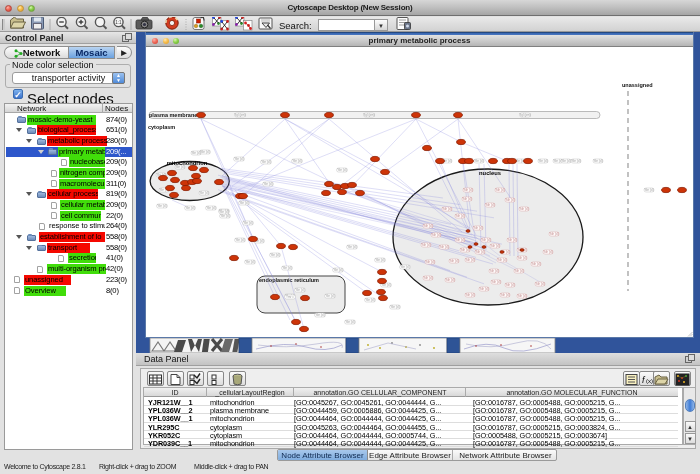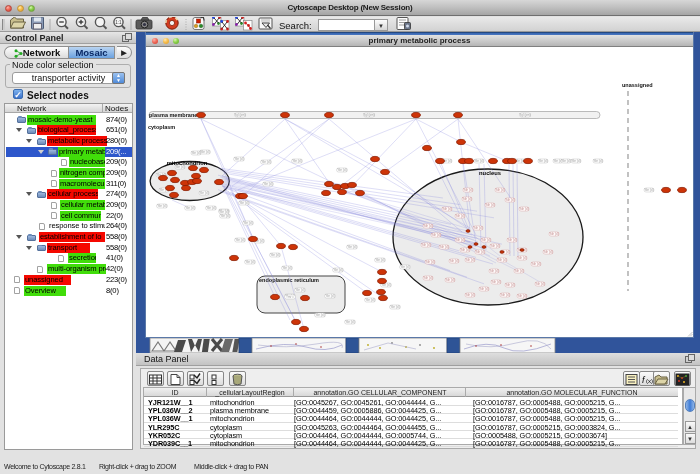--- a/index.html
+++ b/index.html
@@ -28,21 +28,21 @@
 #tabs{left:4px;top:14px;width:128px;height:13px;}
 .tab{height:13px;border:1px solid #8e8e8e;font-size:9.5px;font-weight:bold;text-align:center;}
 #tabnet{left:0px;width:64px;border-radius:7px 0 0 7px;background:linear-gradient(#fdfdfd,#dcdcdc);color:#111;line-height:12px;border-right:none;}
 #tabmos{left:64px;width:47px;background:linear-gradient(#b8d3f1,#6ba2e0);color:#0a2a66;line-height:12px;}
 #tabarr{left:113px;width:15px;border-radius:0 7px 7px 0;background:linear-gradient(#fdfdfd,#dcdcdc);border-left:none;color:#222;font-size:7px;line-height:12px;}
 #groupbox{left:5px;top:32px;width:126px;height:24px;border:1px solid #adadad;border-radius:3px;}
 #grouplbl{left:10px;top:28px;font-size:9px;color:#111;background:#e2e2e2;padding:0 2px;}
 #combo{left:12px;top:40px;width:113px;height:12px;background:#fff;border:1px solid #9b9b9b;border-radius:3px;font-size:9px;color:#111;text-align:center;line-height:11px;}
 #combobtn{left:112px;top:40px;width:13px;height:12px;background:linear-gradient(#9cc2f0,#4f8ad8);border:1px solid #777;border-radius:2px;color:#fff;font-size:5px;line-height:5px;text-align:center;}
 #cbx{left:13px;top:57px;width:10px;height:10px;background:linear-gradient(#7db2ee,#3c72cc);border:1px solid #3a6cb0;border-radius:2px;color:#fff;font-size:9px;line-height:10px;text-align:center;font-weight:bold;}
-#cbxlbl{left:27px;top:58px;font-size:10px;color:#111;font-weight:bold;}
+#cbxlbl{left:27px;top:58px;font-size:15px;color:#111;}
 #treebox{left:4px;top:71px;width:129px;height:347px;background:#fff;border:1px solid #9a9a9a;}
 #treehead{left:0;top:0;width:127px;height:9px;background:linear-gradient(#f2f2f2,#d5d5d5);border-bottom:1px solid #a7a7a7;font-size:8px;color:#111;}
 .trow{left:1px;width:126px;height:10.7px;font-size:7.6px;letter-spacing:-0.1px;color:#000;white-space:nowrap;}
 .tlab{position:absolute;top:0px;height:10px;line-height:10.5px;overflow:hidden;padding-left:1px;}
 .tcnt{position:absolute;left:100px;top:0px;line-height:10.5px;letter-spacing:-0.2px;}
 .grn{background:#41dd0a;}
 .red{background:#f50800;}
 .tri{position:absolute;top:3px;width:0;height:0;border-left:3px solid transparent;border-right:3px solid transparent;border-top:4px solid #555;}
 .fold{position:absolute;top:2.5px;width:8.5px;height:6px;background:linear-gradient(#9db8dd,#6c8cba);border:1px solid #55719c;border-radius:1px;}
 .fold:before{content:"";position:absolute;left:0;top:-1.8px;width:3.5px;height:1.8px;background:#6c8cba;border-radius:1px 1px 0 0;}
@@ -610,21 +610,21 @@
         </div>
 <div class="abs trow" style="top:74.7px;">
           <span class="file" style="left:45px"></span>
           <span class="tlab grn" style="left:53px;width:46px;color:#000;">macromolecule</span>
           <span class="tcnt">311(0)</span>
         </div>
 <div class="abs trow" style="top:85.4px;">
           <span class="tri" style="left:20px;"></span>
           <span class="fold" style="left:31px"></span>
           <span class="tlab red" style="left:41px;width:51px;color:#000;">cellular process</span>
-          <span class="tcnt">274(0)</span>
+          <span class="tcnt">819(0)</span>
         </div>
 <div class="abs trow" style="top:96.0px;">
           <span class="file" style="left:45px"></span>
           <span class="tlab grn" style="left:54px;width:45px;color:#000;">cellular metabo</span>
           <span class="tcnt">209(0)</span>
         </div>
 <div class="abs trow" style="top:106.7px;">
           <span class="file" style="left:45px"></span>
           <span class="tlab grn" style="left:54px;width:41px;color:#000;">cell communicat</span>
           <span class="tcnt">22(0)</span>
@@ -773,18 +773,23 @@
           <span class="dc3">[GO:0016787, GO:0005488, GO:0005215, G...</span>
         </div>
 </div>
 <div class="abs" id="vsb">
 <div style="position:absolute;left:1px;top:11px;width:10px;height:13px;background:linear-gradient(90deg,#8fb5e8,#3d7bd6 50%,#8fb5e8);border:1px solid #5580bb;border-radius:5px;"></div>
 <div style="position:absolute;left:0.5px;top:33px;width:11px;height:11px;background:linear-gradient(#fafafa,#ddd);border:1px solid #999;font-size:6px;text-align:center;line-height:11px;color:#333;">▲</div>
 <div style="position:absolute;left:0.5px;top:45px;width:11px;height:11px;background:linear-gradient(#fafafa,#ddd);border:1px solid #999;font-size:6px;text-align:center;line-height:11px;color:#333;">▼</div>
 </div>
 </div>
 
+<div class="abs" style="left:277px;top:449px;width:280px;height:12px;border:1px solid #9a9a9a;border-radius:2px;background:linear-gradient(#fafafa,#e4e4e4);overflow:hidden;">
+<div class="abs" style="left:0;top:0;width:90px;height:12px;background:linear-gradient(#a8c8ec,#77a7dc);border-right:1px solid #8a8a8a;font-size:8px;text-align:center;line-height:11px;color:#102a50;white-space:nowrap;">Node Attribute Browser</div>
+<div class="abs" style="left:90px;top:0;width:85px;height:12px;border-right:1px solid #aaa;font-size:8px;text-align:center;line-height:11px;color:#222;white-space:nowrap;">Edge Attribute Browser</div>
+<div class="abs" style="left:175px;top:0;width:105px;height:12px;font-size:8px;text-align:center;line-height:11px;color:#222;white-space:nowrap;">Network Attribute Browser</div>
+</div>
 
 <div class="abs" id="status">
  <span class="abs" style="left:4px">Welcome to Cytoscape 2.8.1</span>
  <span class="abs" style="left:99px">Right-click + drag to ZOOM</span>
  <span class="abs" style="left:194px">Middle-click + drag to PAN</span>
 </div>
 </div>
 </body></html>

